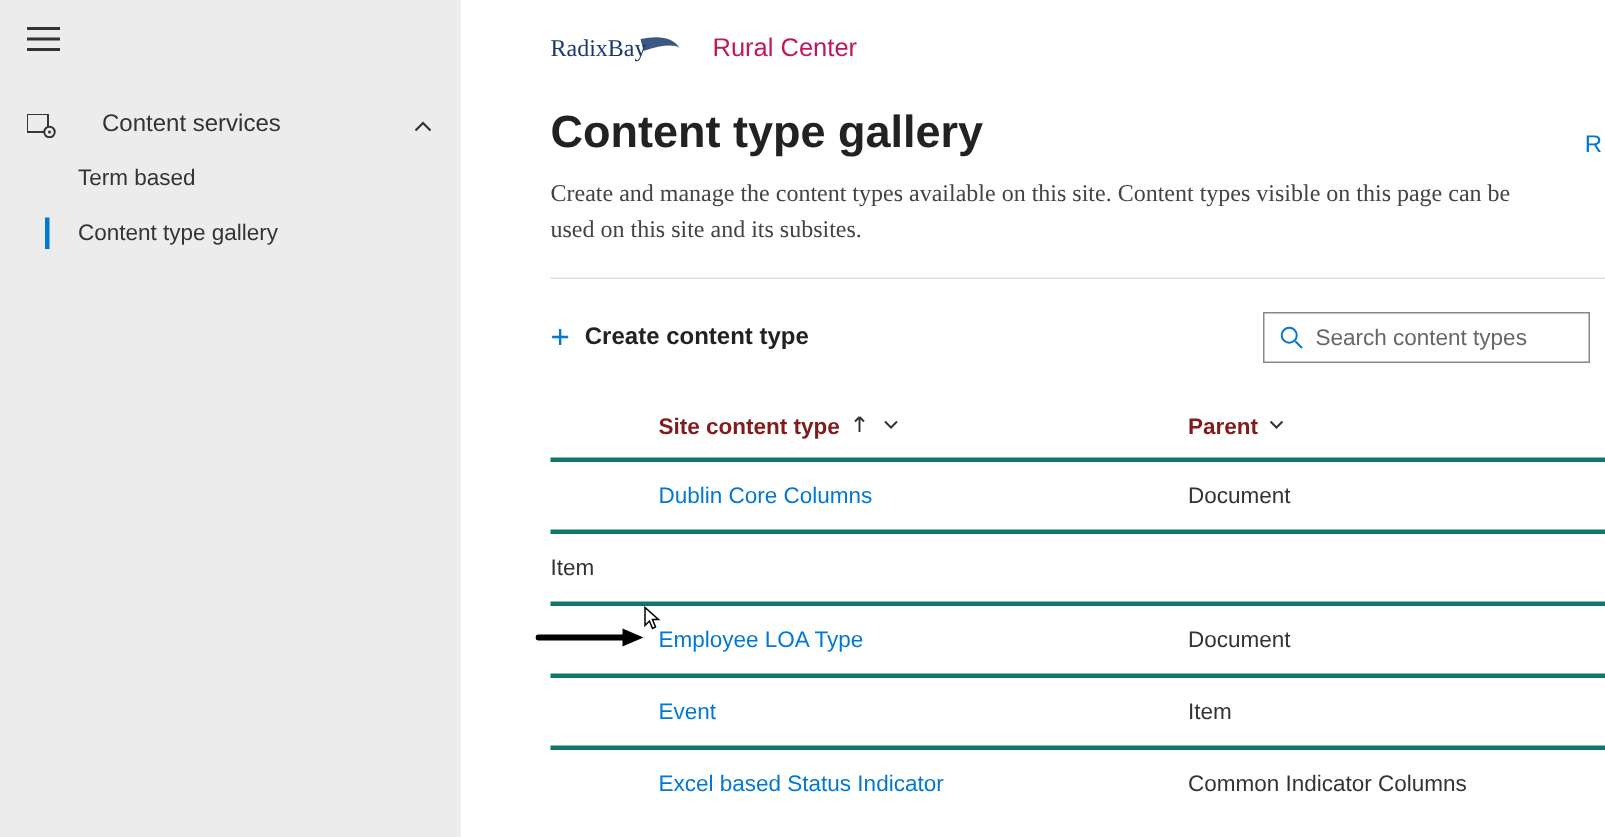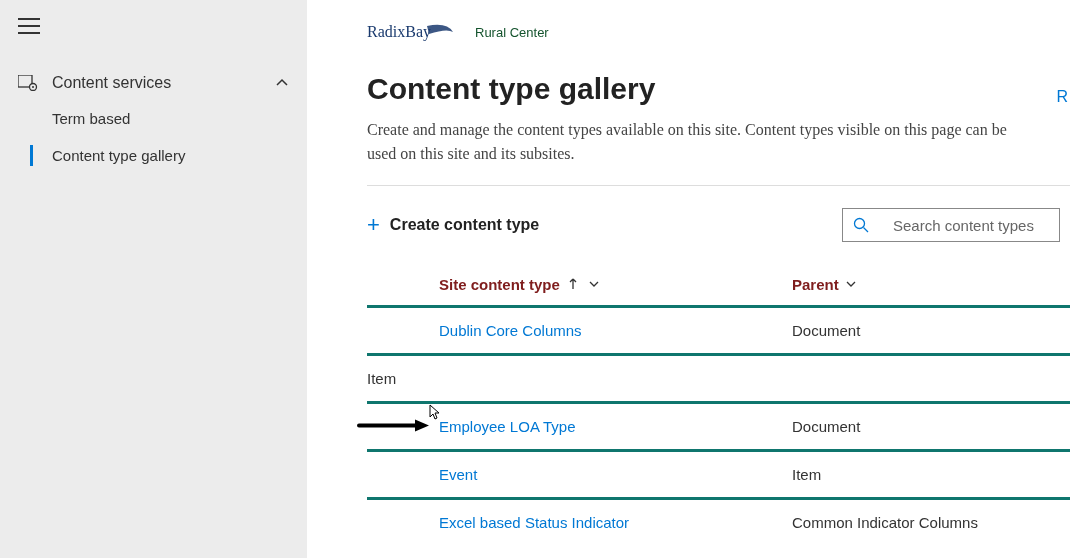--- a/index.html
+++ b/index.html
@@ -32,25 +32,26 @@
       justify-content: space-between;
     }
     .hamburger span {
       display: block;
       height: 2px;
       background: #333;
       width: 100%;
     }
     .nav-section-header {
       display: flex;
-      align-items: center;
+      align-items: flex-end;
       padding: 8px 18px;
       cursor: pointer;
       font-size: 16px;
       color: #333;
+      gap: 16px;
     }
     .section-icon {
       width: 20px;
       height: 16px;
       margin-right: 14px;
       flex-shrink: 0;
     }
     .chevron {
       margin-left: auto;
       width: 14px;
@@ -84,22 +85,22 @@
       display: flex;
       align-items: center;
       margin-bottom: 28px;
     }
     .logo {
       display: flex;
       align-items: center;
       margin-right: 18px;
     }
     .site-name {
-      font-size: 13px;
-      color: #14532d;
+      font-size: 17px;
+      color: #be185d;
     }
     .page-title {
       font-size: 30px;
       font-weight: 700;
       color: #222;
       margin-bottom: 12px;
     }
     .page-desc {
       font-size: 16px;
       color: #444;
@@ -141,21 +142,20 @@
     }
     .search-box {
       margin-left: auto;
       margin-right: 10px;
       display: flex;
       align-items: center;
       border: 1px solid #888;
       height: 34px;
       width: 218px;
       padding: 0 10px;
-      gap: 16px;
     }
     .search-box svg {
       margin-right: 8px;
       flex-shrink: 0;
     }
     .search-box input {
       border: none;
       outline: none;
       font-size: 15px;
       width: 100%;

